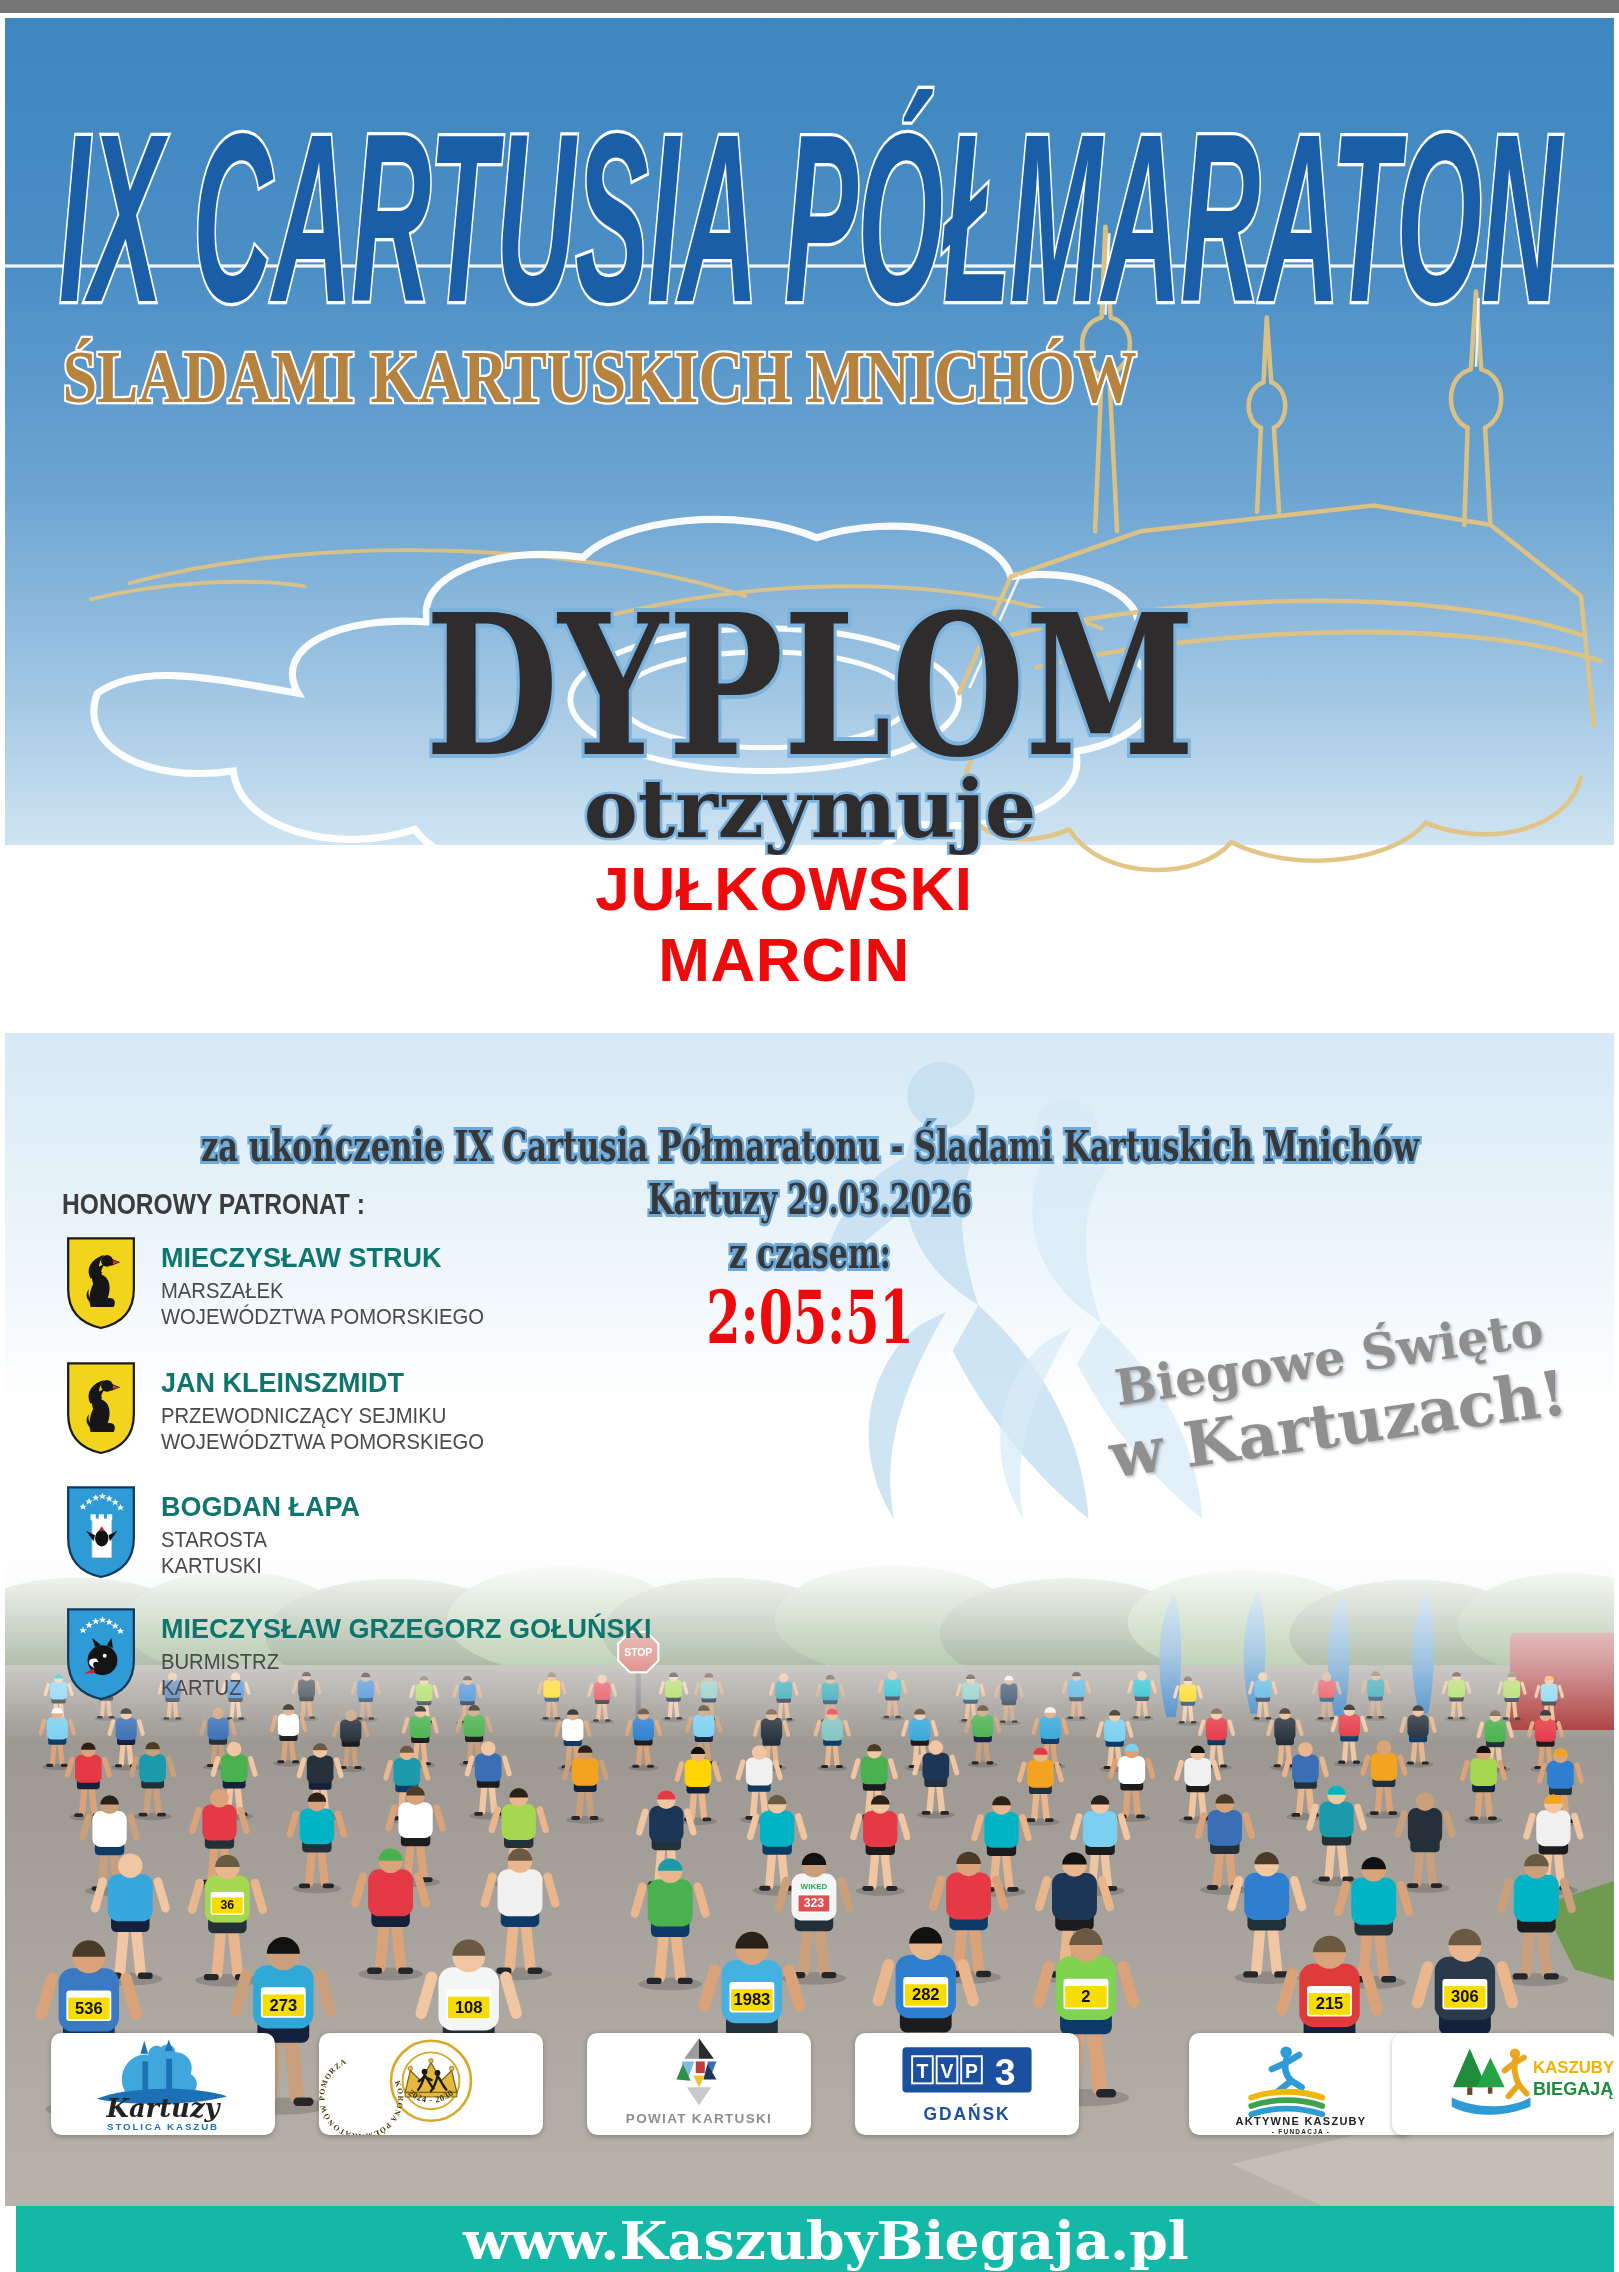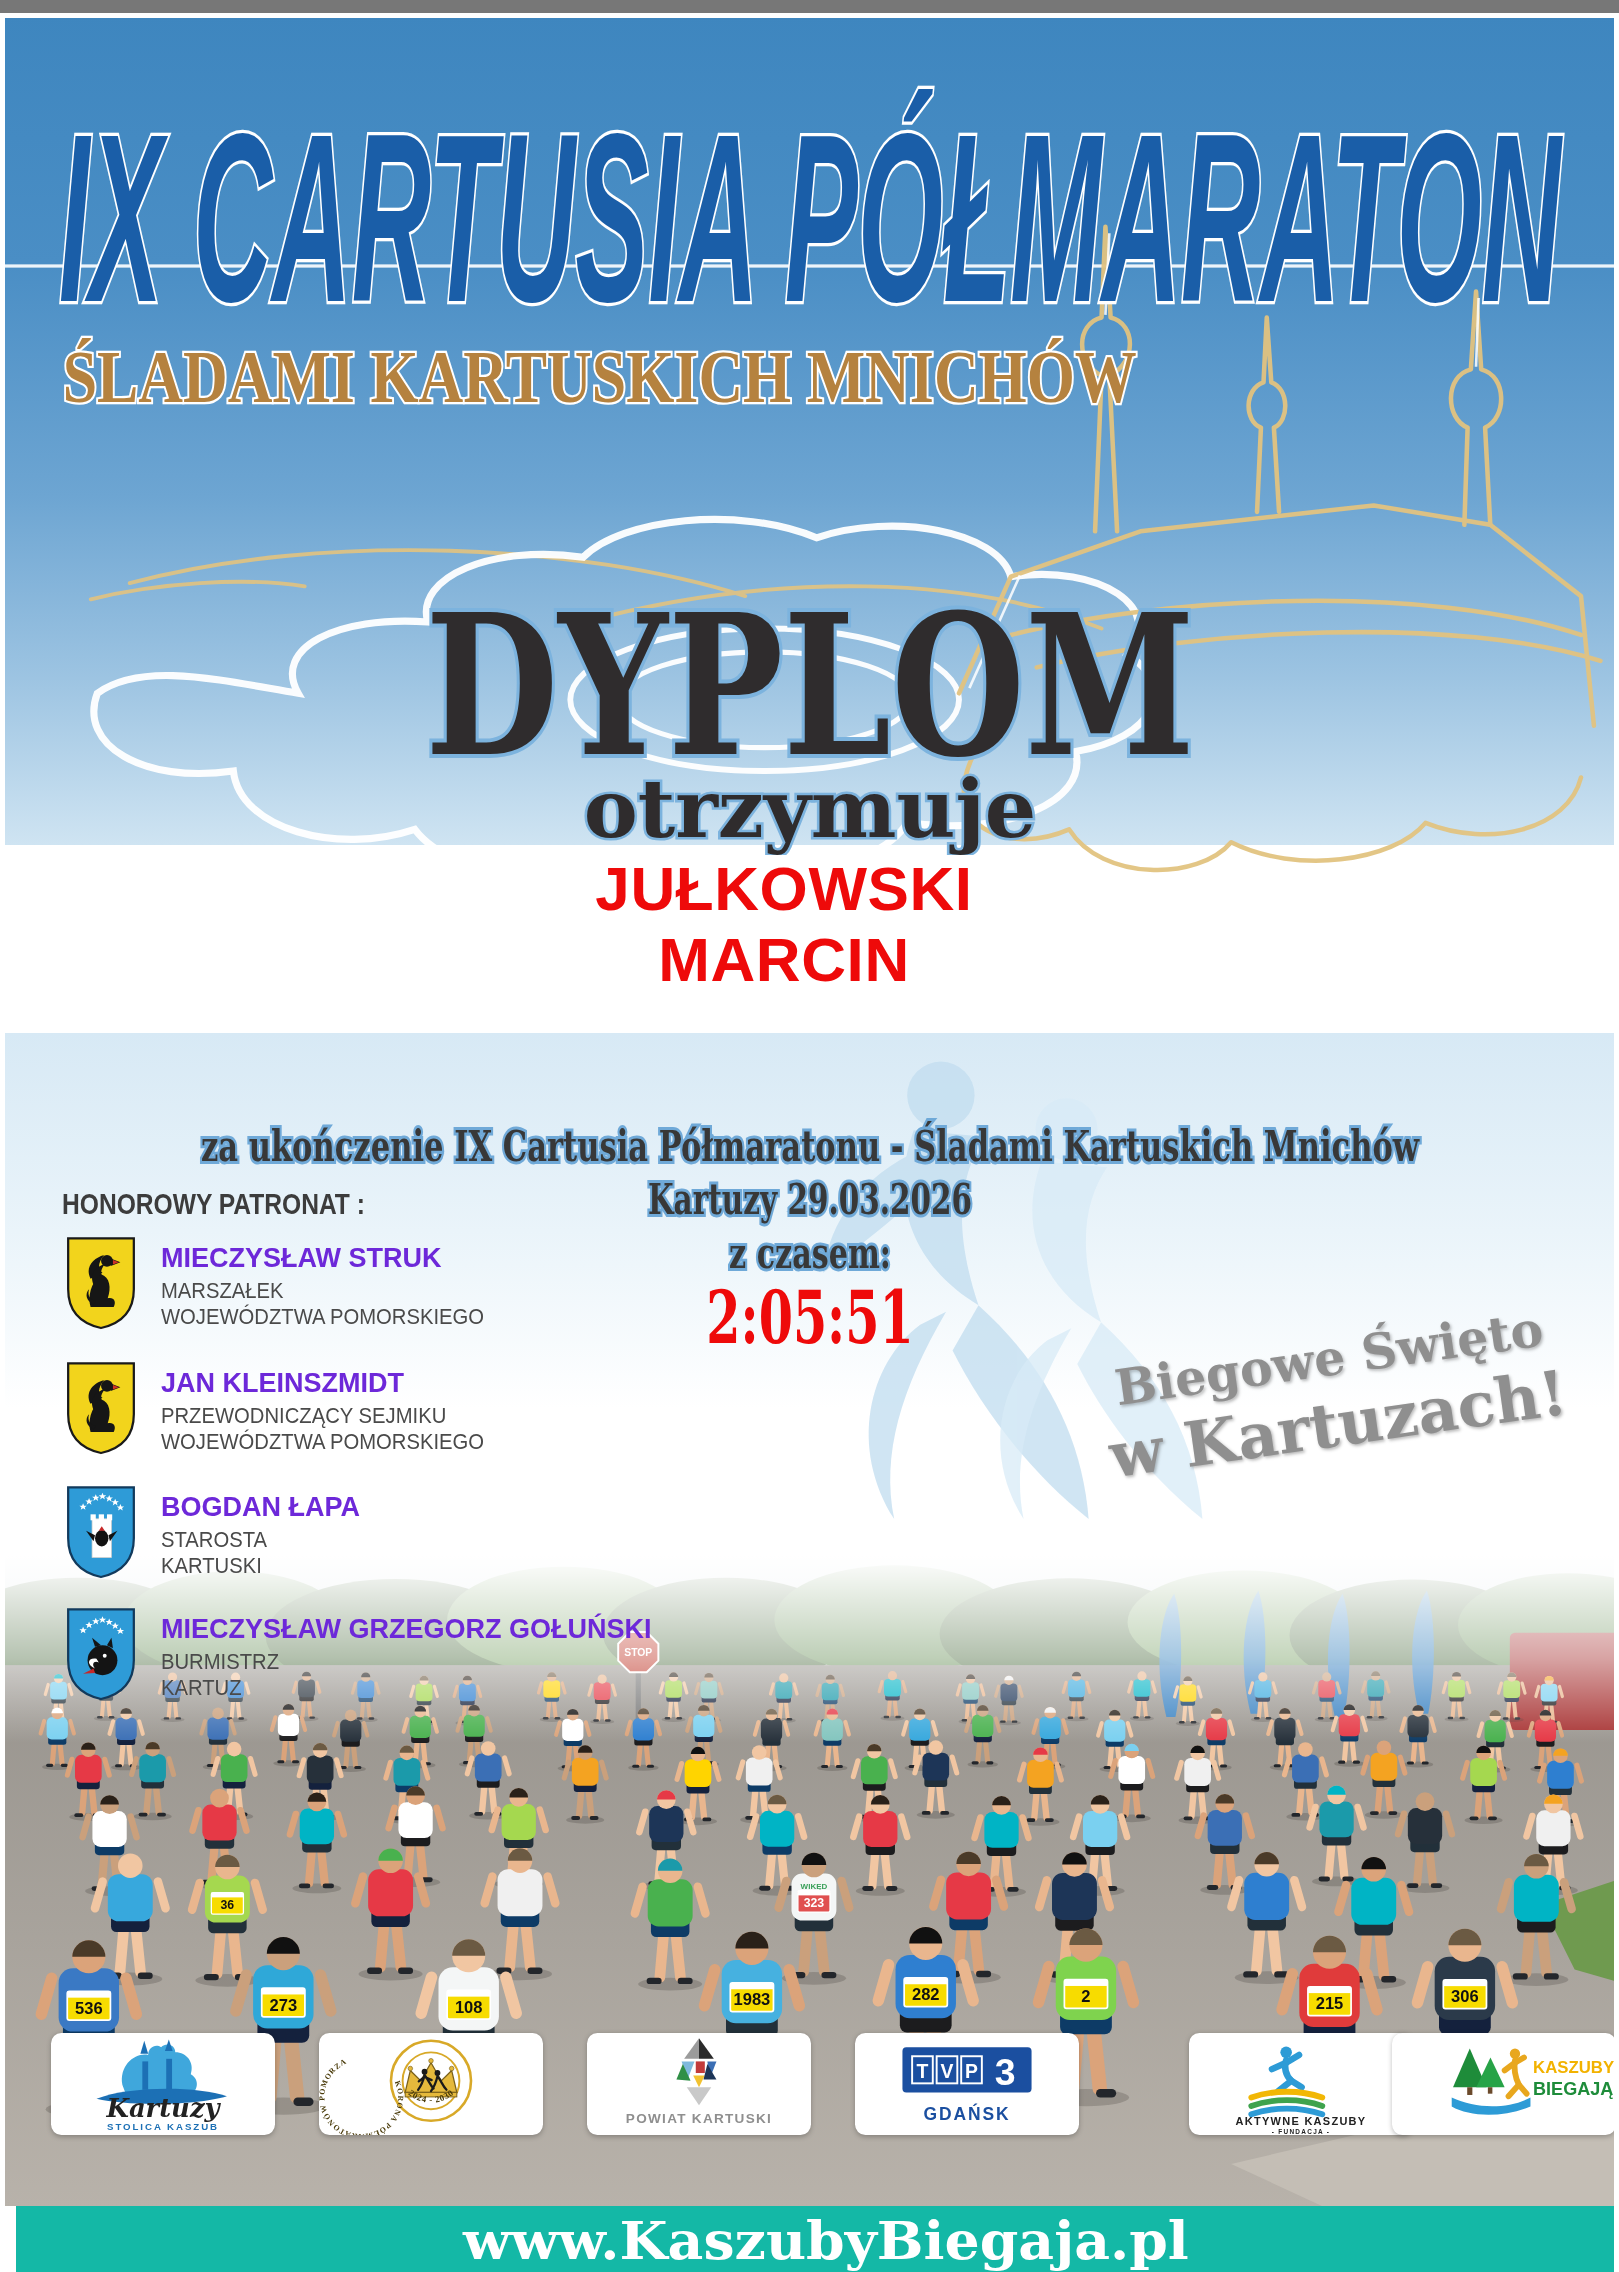--- a/index.html
+++ b/index.html
@@ -20,21 +20,21 @@
   .otrzymuje-svg{left:0;top:751px;width:1620px;height:91px;}
   .midtext-svg{left:0;top:1020px;width:1620px;height:525px;z-index:3;}
   
   .name-block{left:0;top:840px;width:1568px;text-align:center;z-index:3;color:#ee0a0a;font-weight:bold;font-family:"Liberation Sans",sans-serif;}
   .name-line{font-size:62px;line-height:71px;letter-spacing:0.6px;}
   
   .patronat-header{left:62px;top:1174px;z-index:4;font-size:30px;font-weight:bold;color:#3c3c3c;transform:scaleX(.82);transform-origin:left top;letter-spacing:0;white-space:nowrap;}
   .patron-row{left:62px;z-index:4;display:flex;align-items:flex-start;}
   .patron-row .crest{width:78px;height:97px;flex:0 0 auto;}
   .patron-text{margin-left:21px;padding-top:9px;}
-  .patron-name{font-size:27px;font-weight:bold;color:#6d28d9;white-space:nowrap;letter-spacing:0;}
+  .patron-name{font-size:27px;font-weight:bold;color:#0f766e;white-space:nowrap;letter-spacing:0;}
   .patron-roles{margin-top:3.9px;transform:scaleX(.92);transform-origin:left top;}
   .patron-role{font-size:22px;line-height:26.6px;color:#4a4a4a;white-space:nowrap;}
   .p1{top:1221px;} .p2{top:1346px;} .p3{top:1470px;align-items:center;} .p4{top:1592px;}
   
   .slogan{left:1101px;top:1315px;width:466px;z-index:4;transform:rotate(-8deg);text-align:center;color:#8f8f8f;font-family:"DejaVu Serif",serif;font-weight:bold;text-shadow:1.3px 1.9px 3.2px rgba(0,0,0,.28);}
   .slogan-l1{font-size:49px;line-height:60px;}
   .slogan-l2{font-size:62px;line-height:73px;}
   
   .sponsor-card{top:2020px;width:224px;height:102px;background:#fff;border-radius:10.4px;z-index:5;box-shadow:0 1.3px 5.2px rgba(0,0,0,.25);}
   .sponsor-card svg{width:224px;height:102px;display:block;}

